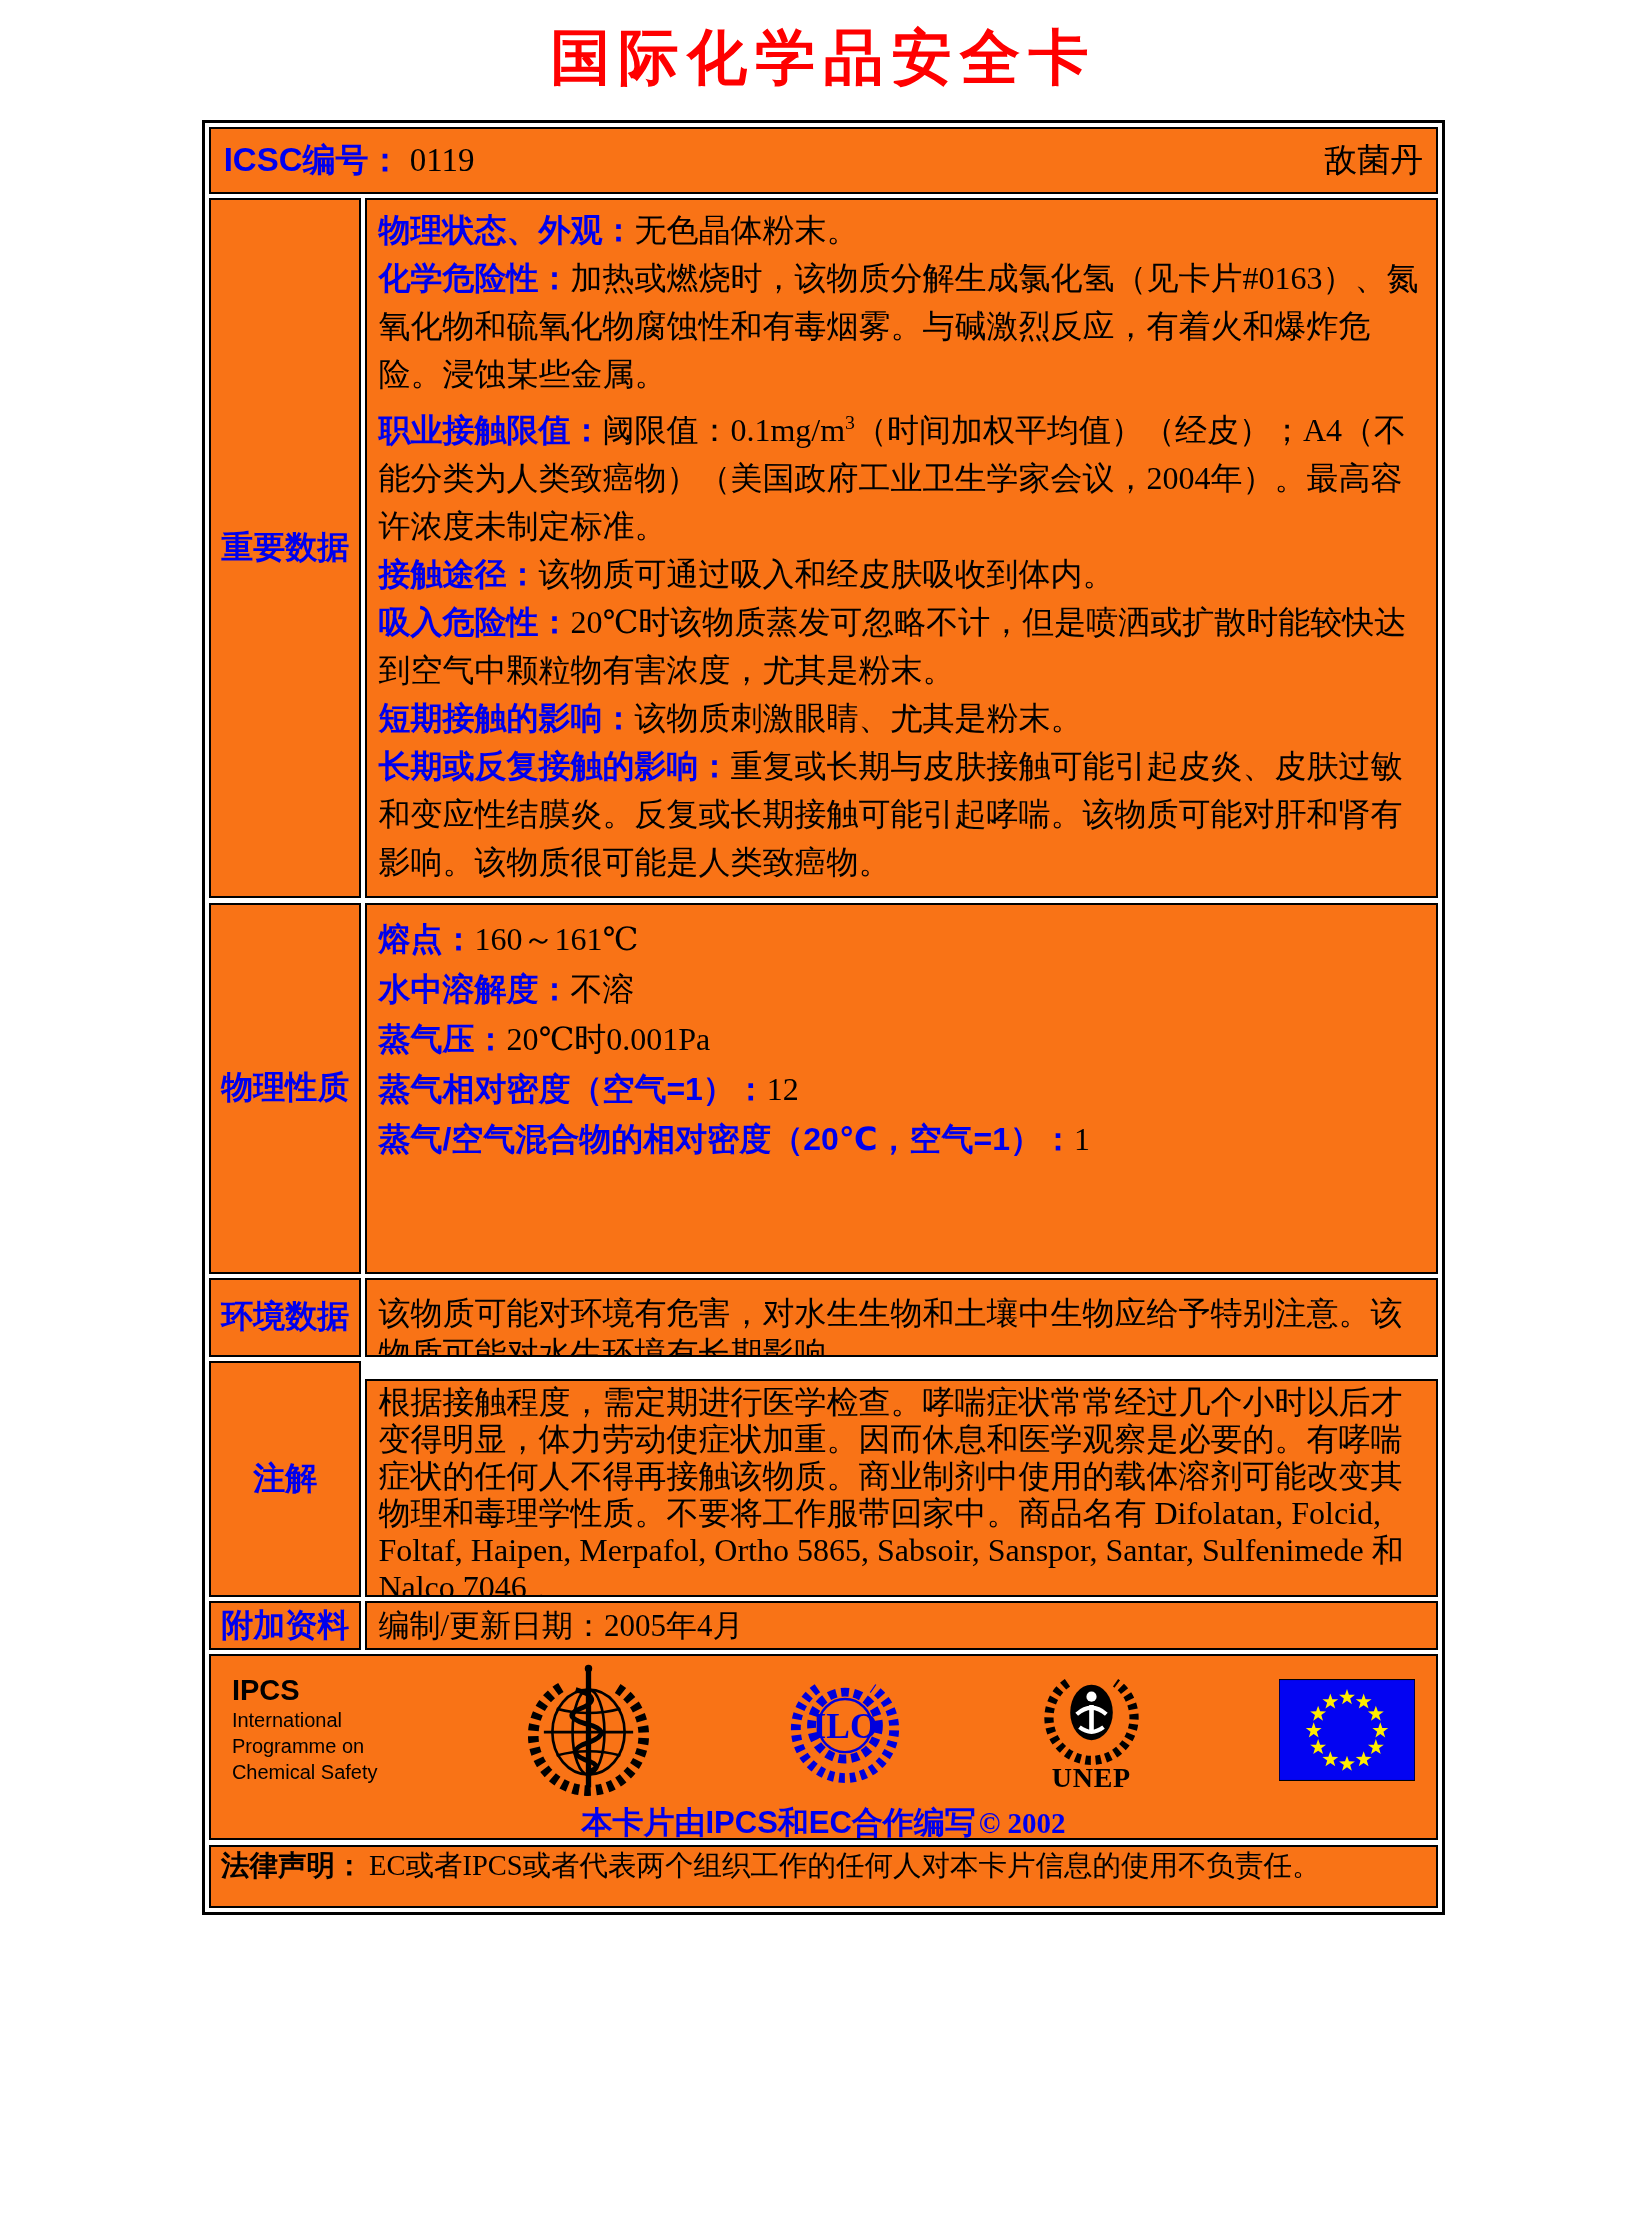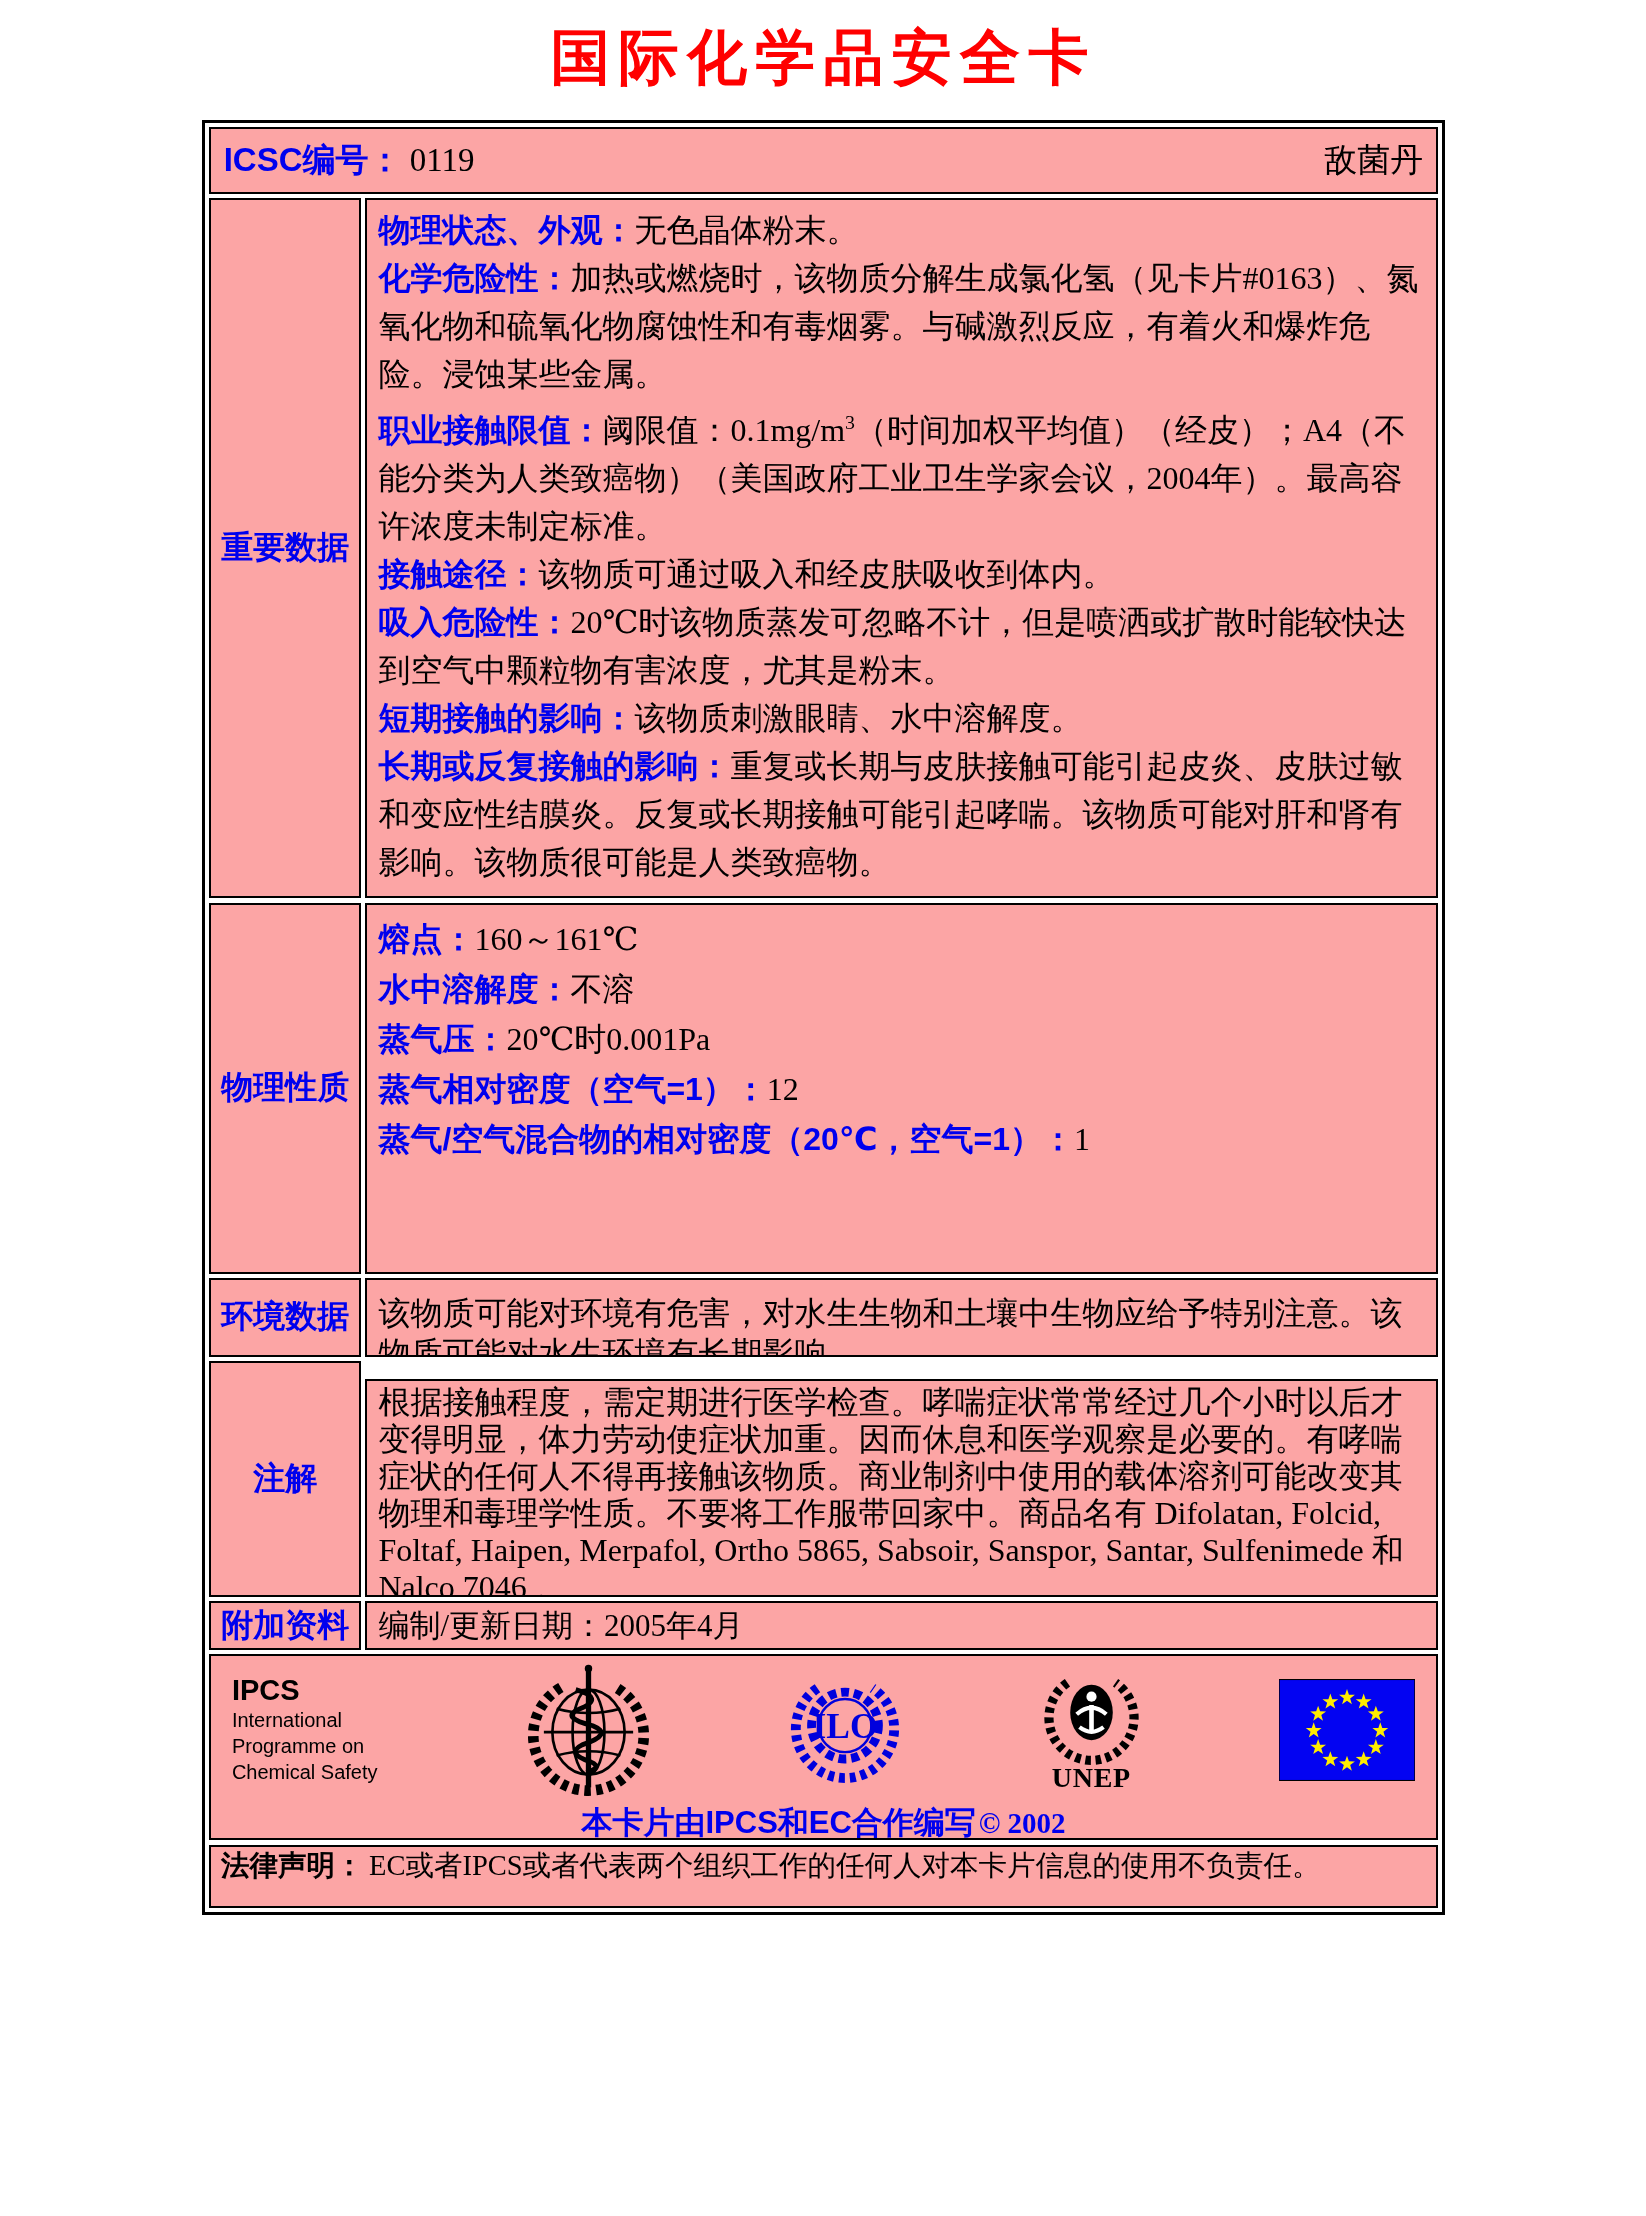--- a/index.html
+++ b/index.html
@@ -23,21 +23,21 @@
     width:1243px;
     margin:21px auto 0 auto;
     border:3.5px solid #000;
     padding:4.2px;
     display:flex;
     flex-direction:column;
     gap:4.2px;
     background:#fff;
   }
   .row { display:flex; gap:4.2px; }
-  .cell { border:2.1px solid #000; background:#fca5a5; }
+  .cell { border:2.1px solid #000; background:#f97316; }
   .header-cell {
     flex:1;
     height:67px;
     display:flex;
     align-items:center;
     justify-content:space-between;
     padding:0 12.5px;
     font-size:33px;
   }
   .sans { font-family:"Liberation Sans","DejaVu Sans",sans-serif; }
@@ -134,21 +134,21 @@
     </div>
 
     <div class="row">
       <div class="cell label-cell">重要数据</div>
       <div class="cell content-cell imp">
         <div><span class="para-label">物理状态、外观：</span><span>无色晶体粉末。</span></div>
         <div><span class="para-label">化学危险性：</span><span>加热或燃烧时，该物质分解生成氯化氢（见卡片#0163）、氮氧化物和硫氧化物腐蚀性和有毒烟雾。与碱激烈反应，有着火和爆炸危险。浸蚀某些金属。</span></div>
         <div><span class="para-label">职业接触限值：</span><span>阈限值：0.1mg/m</span><sup>3</sup><span>（时间加权平均值）（经皮）；A4（不能分类为人类致癌物）（美国政府工业卫生学家会议，2004年）。最高容许浓度未制定标准。</span></div>
         <div><span class="para-label">接触途径：</span><span>该物质可通过吸入和经皮肤吸收到体内。</span></div>
         <div><span class="para-label">吸入危险性：</span><span>20℃时该物质蒸发可忽略不计，但是喷洒或扩散时能较快达到空气中颗粒物有害浓度，尤其是粉末。</span></div>
-        <div><span class="para-label">短期接触的影响：</span><span>该物质刺激眼睛、水中溶解度。</span></div>
+        <div><span class="para-label">短期接触的影响：</span><span>该物质刺激眼睛、尤其是粉末。</span></div>
         <div><span class="para-label">长期或反复接触的影响：</span><span>重复或长期与皮肤接触可能引起皮炎、皮肤过敏和变应性结膜炎。反复或长期接触可能引起哮喘。该物质可能对肝和肾有影响。该物质很可能是人类致癌物。</span></div>
       </div>
     </div>
 
     <div class="row">
       <div class="cell label-cell">物理性质</div>
       <div class="cell content-cell phys">
         <div><span class="para-label">熔点：</span><span>160～161℃</span></div>
         <div><span class="para-label">水中溶解度：</span><span>不溶</span></div>
         <div><span class="para-label">蒸气压：</span><span>20℃时0.001Pa</span></div>

